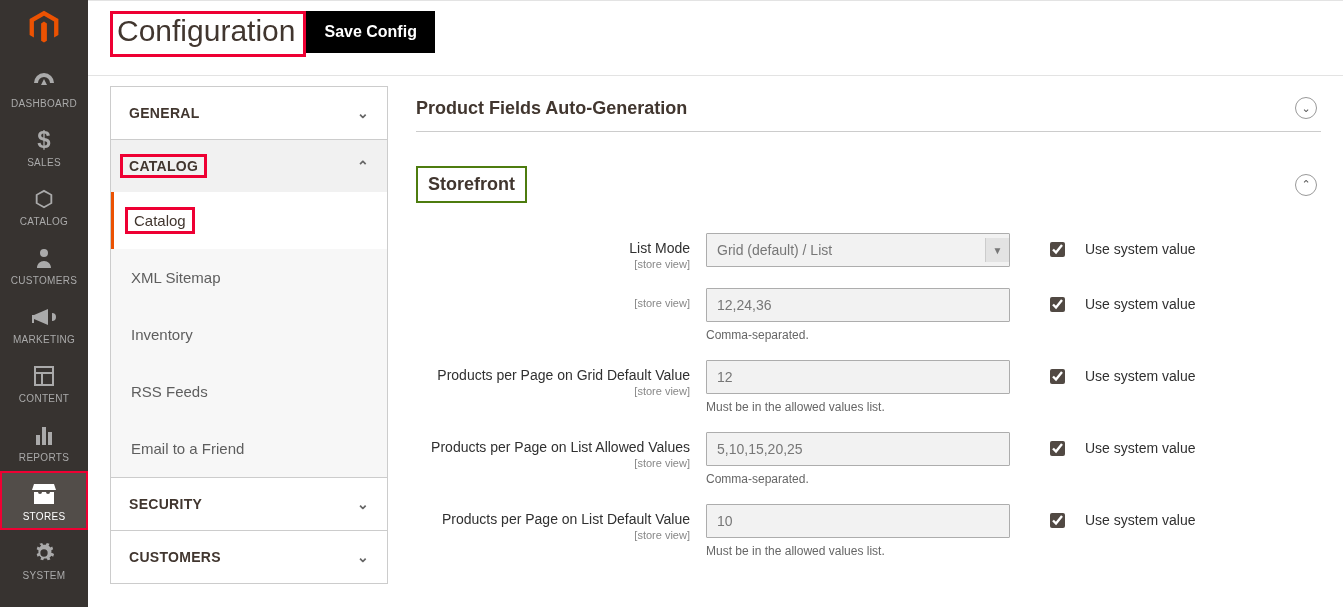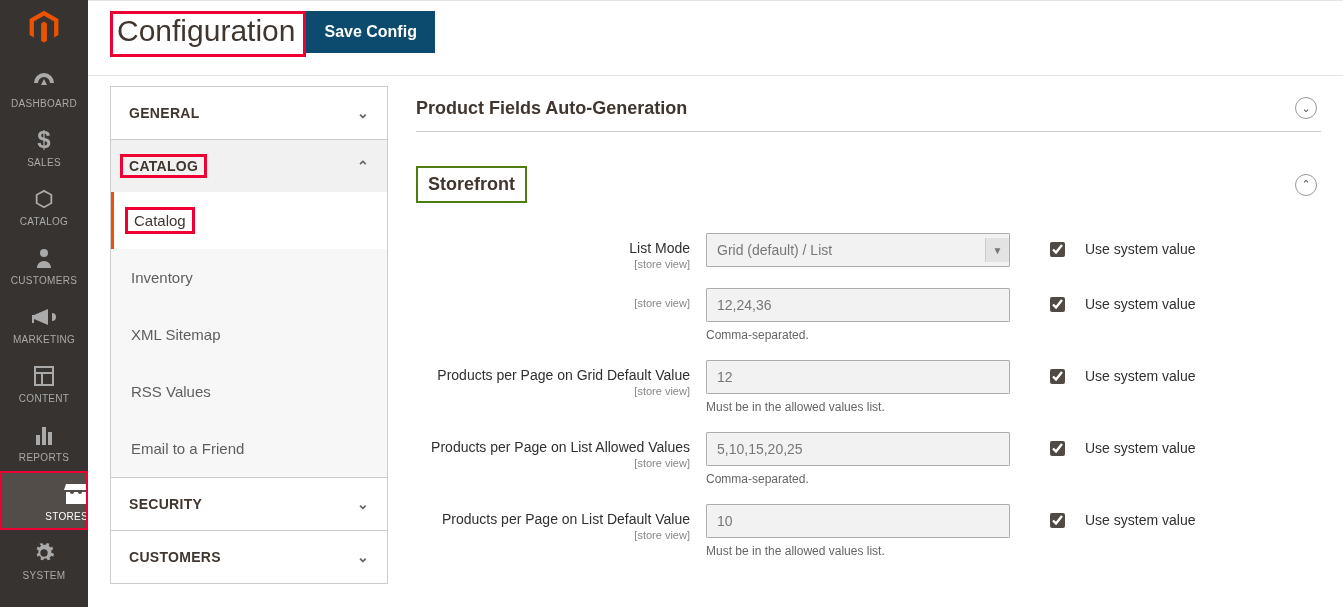--- a/index.html
+++ b/index.html
@@ -5,30 +5,30 @@
   * { box-sizing: border-box; margin: 0; padding: 0; }
   body { font-family: 'Helvetica Neue', Arial, sans-serif; font-size: 14px; color: #333; background: #fff; overflow-x: hidden; }
 
   
   .admin-nav { position: fixed; left: 0; top: 0; width: 88px; height: 100%; background: #373330; display: flex; flex-direction: column; align-items: center; padding-top: 6px; }
   .admin-nav .logo { width: 42px; height: 42px; display:flex; align-items:center; justify-content:center; margin-bottom: 10px; }
   .admin-nav .logo svg path { fill:#eb5202; }
   .nav-item { width: 100%; padding: 10px 0 8px 0; display:flex; flex-direction:column; align-items:center; cursor:pointer; }
   .nav-item .icon { color:#aaa; font-size:22px; height:26px; display:flex; align-items:center; justify-content:center; }
   .nav-item .label { color:#aaa; font-size:10px; letter-spacing:0.3px; margin-top:4px; text-transform:uppercase; }
-  .nav-item.active { background:#524d49;align-items:flex-end; }
+  .nav-item.active { background:#524d49; }
   .nav-item.active .icon, .nav-item.active .label { color:#fff; }
   .nav-item.highlighted { outline:2px solid #e03; outline-offset:-2px; }
 
   
   .main { margin-left:88px; }
   .page-header { padding: 10px 22px 18px 22px; border-bottom:1px solid #e3e3e3; display:flex; align-items:flex-start; justify-content:flex-start; border-top:1px solid #e3e3e3; }
   .page-title { font-size:30px; font-weight:400; color:#41362f; }
   .page-title-wrap { display:inline-block; border:3px solid #e03; padding:0 8px 6px 4px; }
-  .save-btn { background:#0c4a6e; color:#fff; border:none; padding:12px 18px; font-size:16px; font-weight:600; cursor:pointer; }
+  .save-btn { background:#000000; color:#fff; border:none; padding:12px 18px; font-size:16px; font-weight:600; cursor:pointer; }
 
   .content { display:flex; padding: 10px 22px 30px 22px; gap:28px; }
 
   
   .config-nav { width:278px; flex:0 0 278px; border:1px solid #ccc; border-bottom:none; background:#fff; }
   .cn-section { border-bottom:1px solid #ccc; }
   .cn-head { display:flex; align-items:center; justify-content:space-between; padding:18px 18px; font-weight:600; font-size:14px; color:#41362f; cursor:pointer; letter-spacing:0.3px; }
   .cn-head .chev { font-size:14px; color:#666; }
   .cn-section.open { background:#f1f1f1; }
   .cn-section.open .cn-head { background:#f1f1f1; }
@@ -166,27 +166,27 @@
           </span>
           <span class="chev">⌃</span>
         </div>
         <div class="cn-sub">
           <div class="cn-sub-item active">
             <span class="ci-label-wrap">
               <span>Catalog</span>
             </span>
           </div>
           <div class="cn-sub-item">
+            <span>XML Sitemap</span>
+          </div>
+          <div class="cn-sub-item">
             <span>Inventory</span>
           </div>
           <div class="cn-sub-item">
-            <span>XML Sitemap</span>
-          </div>
-          <div class="cn-sub-item">
-            <span>RSS Values</span>
+            <span>RSS Feeds</span>
           </div>
           <div class="cn-sub-item">
             <span>Email to a Friend</span>
           </div>
         </div>
       </div>
       <div class="cn-section">
         <div class="cn-head">
           <span>SECURITY</span>
           <span class="chev">⌄</span>

